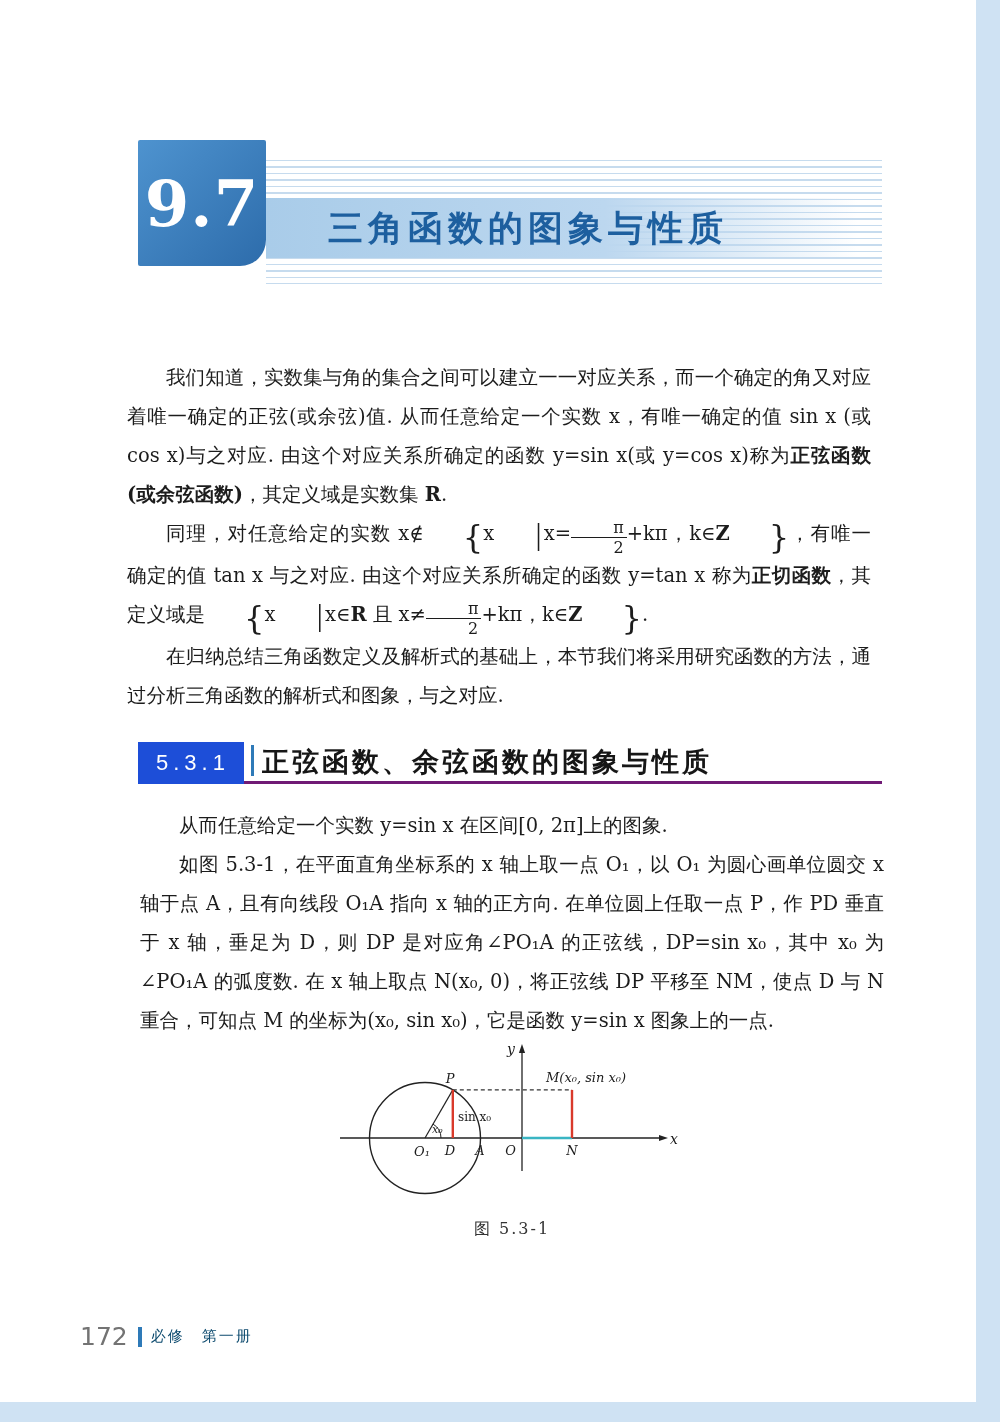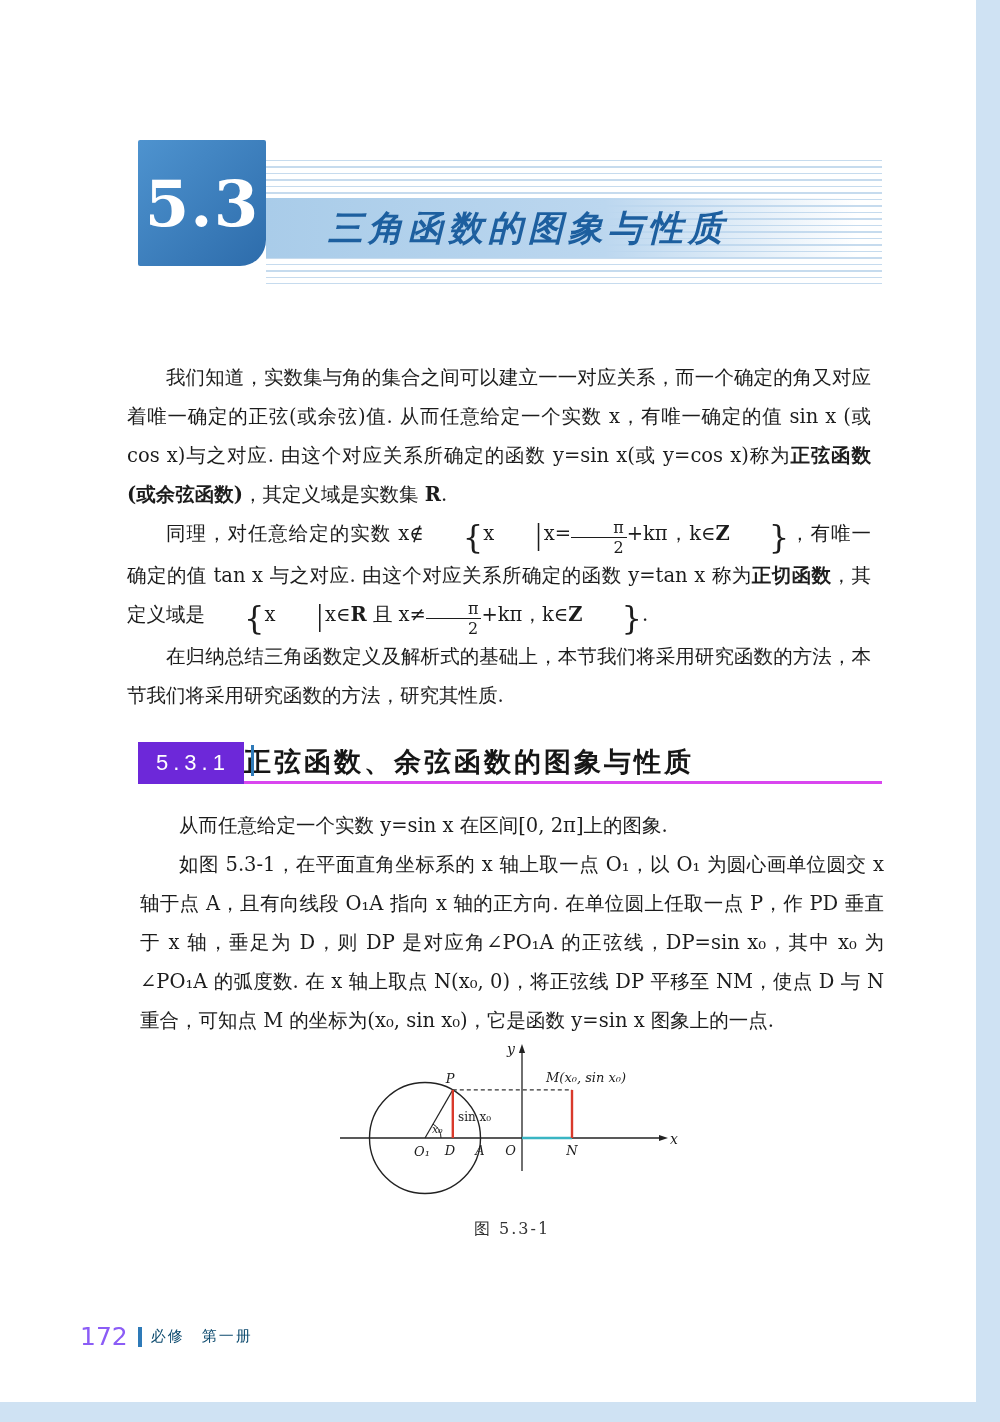--- a/index.html
+++ b/index.html
@@ -17,21 +17,20 @@
   .chapter-box {
     width:128px; height:126px; flex:0 0 128px;
     background:linear-gradient(135deg,#4e93cf 0%, #2d6cab 100%);
     border-radius:2px 2px 26px 2px;
     display:flex; align-items:center; justify-content:center;
   }
   .chapter-num { font-family:"DejaVu Serif",serif; font-weight:bold; font-size:64px; color:#fff; letter-spacing:1px; }
   .band {
     flex:1; position:relative; margin-top:20px; height:124px;
     background:repeating-linear-gradient(to bottom,#c6dbee 0px,#c6dbee 1.5px,rgba(0,0,0,0) 1.5px,rgba(0,0,0,0) 6.5px);
-    font-style:italic;
   }
   .band-bg {
     position:absolute; left:0; right:0; top:38px; height:60px;
     background:linear-gradient(to right,#a9cce9 0%, #bcd7ef 55%, rgba(255,255,255,0) 96%);
     display:flex; align-items:center;
   }
   .band-title {
     margin-left:62px; font-family:"Liberation Sans","DejaVu Sans",sans-serif;
     font-weight:bold; font-size:35px; color:#1d5f9f; letter-spacing:5px; white-space:nowrap;
   }
@@ -43,66 +42,66 @@
 
   .brace { display:inline-block; font-size:1.65em; line-height:0.85; vertical-align:-0.24em; font-weight:400; }
   .setbar { display:inline-block; transform:scaleY(1.45); padding:0 2px; vertical-align:-0.04em; }
   .frac { display:inline-block; text-align:center; line-height:1.08; font-size:0.82em; vertical-align:-0.8em; }
   .frac .num { display:block; padding:0 3px 1px; border-bottom:1.4px solid #1c1c1c; }
   .frac .den { display:block; padding-top:1px; }
 
   
   .sec-head { position:absolute; top:742px; left:138px; right:118px; height:42px; display:flex; align-items:stretch; }
   .sec-num-box {
-    flex:0 0 auto; background:#6d28d9; color:#fff;
+    flex:0 0 auto; background:#1d4ed8; color:#fff;
     font-family:"Liberation Sans","DejaVu Sans",sans-serif; font-size:22px; letter-spacing:5px;
     display:flex; align-items:center; padding:0 14px 0 18px;
   }
-  .sec-title-wrap { flex:1; position:relative; border-bottom:3px solid #d946ef; display:flex; align-items:center; }
+  .sec-title-wrap { flex:1; position:relative; border-bottom:3px solid #701a75; display:flex; align-items:center; padding-left:18px; }
   .sec-title-wrap::before { content:""; position:absolute; left:7px; top:3px; bottom:5px; width:3px; background:#2e7ab8; }
   .sec-title { font-family:"Liberation Sans","DejaVu Sans",sans-serif; font-weight:bold; font-size:27px; color:#161616; letter-spacing:3px; white-space:nowrap; }
 
   .sec-body { position:absolute; top:806px; left:140px; width:744px; font-size:19.5px; line-height:39px; text-align:justify; }
 
   
   .figure { position:absolute; top:1038px; left:140px; width:744px; text-align:center; }
   .fig-caption { margin-top:2px; font-size:16px; color:#333; letter-spacing:2px; }
   .fig-svg text { font-family:"DejaVu Serif","Liberation Serif",serif; fill:#1c1c1c; }
   .fig-svg .it { font-style:italic; }
 
   
   .footer { position:absolute; left:80px; top:1322px; display:flex; align-items:center; }
-  .page-num { font-family:"DejaVu Sans","Liberation Sans",sans-serif; font-size:25px; color:#8b5cf6; }
+  .page-num { font-family:"DejaVu Sans","Liberation Sans",sans-serif; font-size:25px; color:#737373; }
   .footer-bar { width:4px; height:20px; background:#2e7ab8; margin:0 9px 0 10px; }
   .footer-label { font-size:15px; color:#0c4a6e; letter-spacing:2px; }
 </style>
 </head>
 <body>
 
 <div class="page">
   <div class="edge-right"></div>
   <div class="edge-bottom"></div>
 
   <div class="chapter">
     <div class="chapter-box">
-      <span class="chapter-num">5.3</span>
+      <span class="chapter-num">9.7</span>
     </div>
     <div class="band">
       <div class="band-bg">
         <h1 class="band-title">三角函数的图象与性质</h1>
       </div>
     </div>
   </div>
 
   <div class="intro">
     <p><span>我们知道，实数集与角的集合之间可以建立一一对应关系，而一个确定的角又对应着唯一确定的正弦(或余弦)值. 从而任意给定一个实数 x，有唯一确定的值 sin x (或 cos x)与之对应. 由这个对应关系所确定的函数 y=sin x(或 y=cos x)称为</span><span class="bold">正弦函数(或余弦函数)</span><span>，其定义域是实数集 </span><span class="bold">R</span><span>.</span></p>
 
     <p><span>同理，对任意给定的实数 x∉</span><span class="brace">{</span><span>x</span><span class="setbar">|</span><span>x=</span><span class="frac"><span class="num">π</span><span class="den">2</span></span><span>+kπ，k∈</span><span class="bold">Z</span><span class="brace">}</span><span>，有唯一确定的值 tan x 与之对应. 由这个对应关系所确定的函数 y=tan x 称为</span><span class="bold">正切函数</span><span>，其定义域是</span><span class="brace">{</span><span>x</span><span class="setbar">|</span><span>x∈</span><span class="bold">R</span><span> 且 x≠</span><span class="frac"><span class="num">π</span><span class="den">2</span></span><span>+kπ，k∈</span><span class="bold">Z</span><span class="brace">}</span><span>.</span></p>
 
-    <p>在归纳总结三角函数定义及解析式的基础上，本节我们将采用研究函数的方法，本节我们将采用研究函数的方法，研究其性质.</p>
+    <p>在归纳总结三角函数定义及解析式的基础上，本节我们将采用研究函数的方法，通过分析三角函数的解析式和图象，与之对应.</p>
   </div>
 
   <div class="sec-head">
     <div class="sec-num-box">
       <span>5.3.1</span>
     </div>
     <div class="sec-title-wrap">
       <span class="sec-title">正弦函数、余弦函数的图象与性质</span>
     </div>
   </div>

